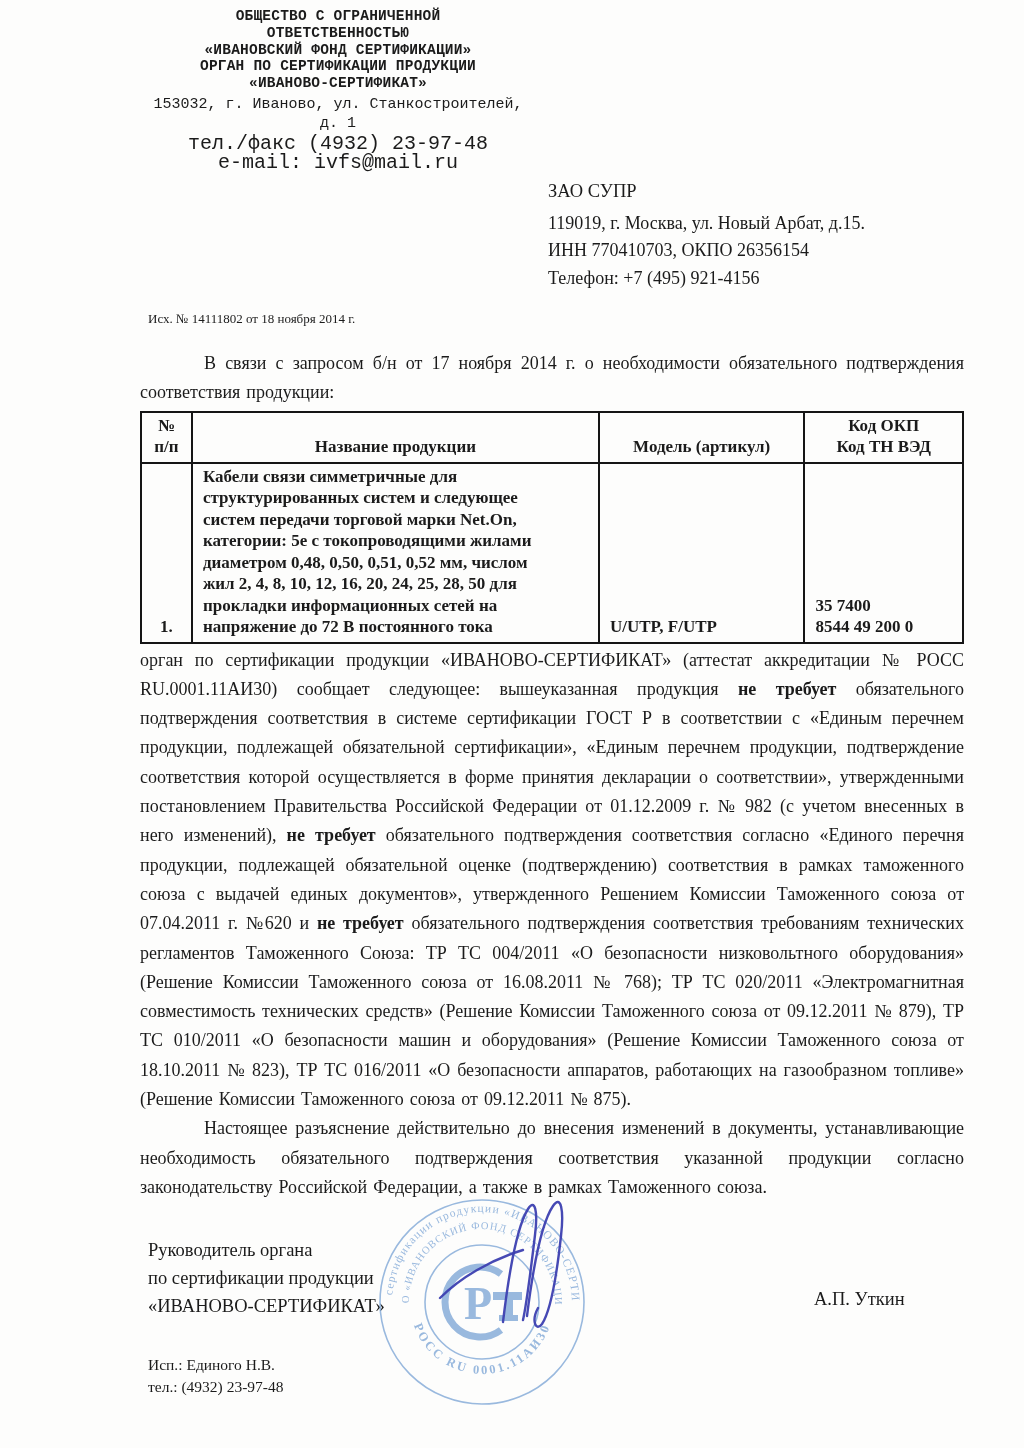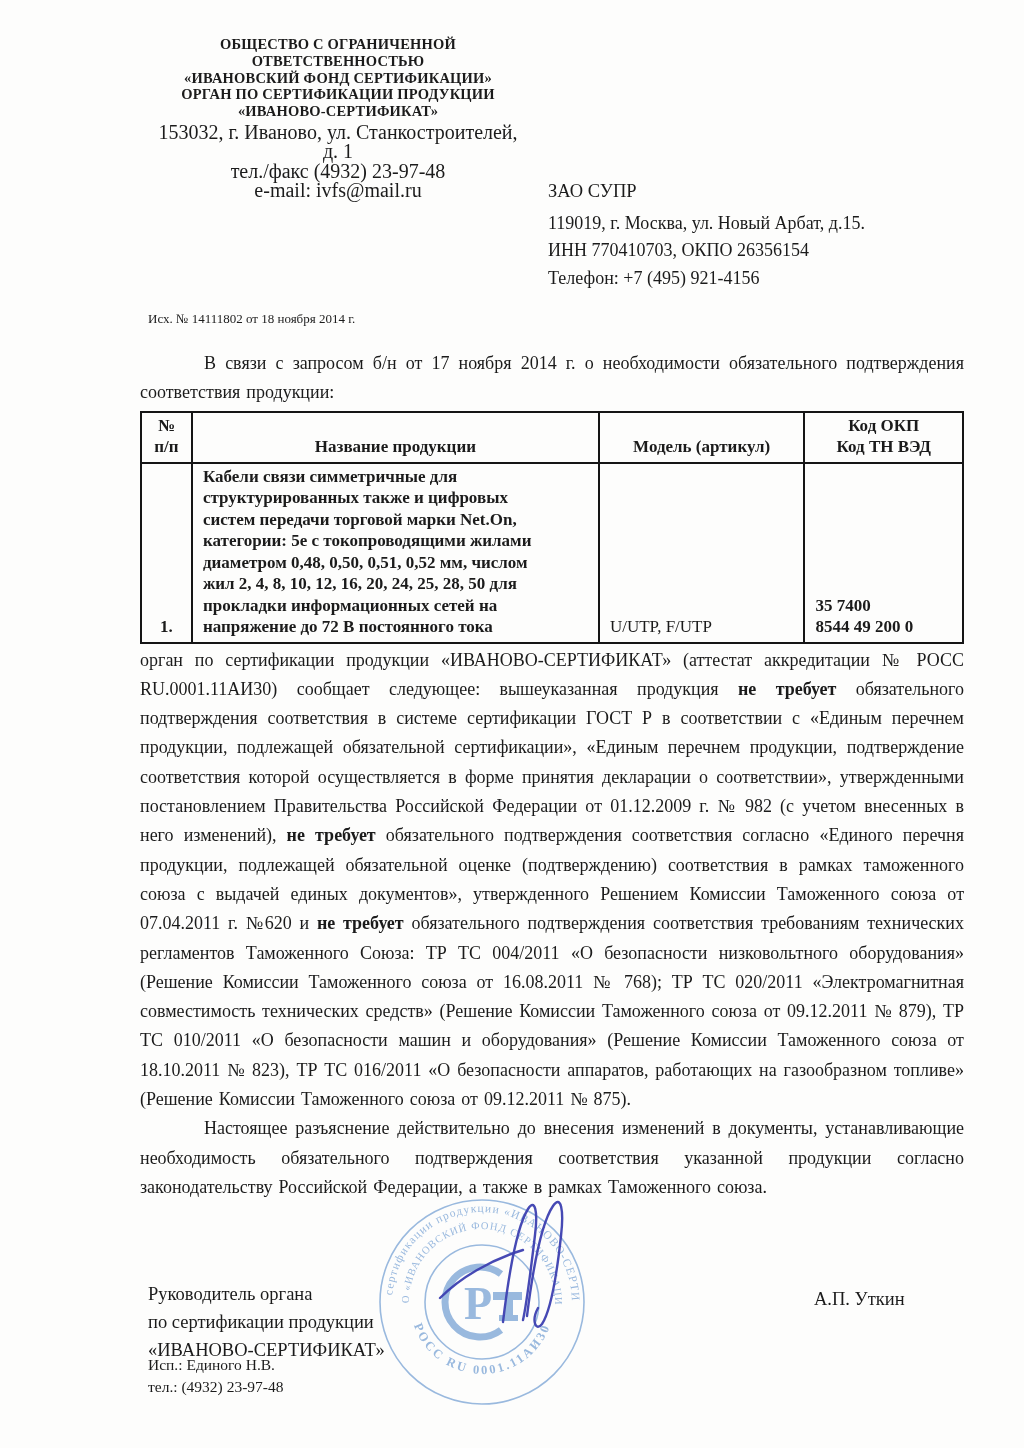--- a/index.html
+++ b/index.html
@@ -8,46 +8,46 @@
     --stamp_blue:#7ea6d6;
     --signature_blue:#3c3fb0;
   }
   html,body{margin:0;padding:0;background:#ffffff;}
   .page{
     position:relative; width:1024px; height:1448px;
     background:var(--paper); color:var(--ink);
     font-family:"Liberation Serif", serif; overflow:hidden;
   }
   
-  .sender{position:absolute; left:150px; top:36px; width:376px; text-align:center;}
+  .sender{position:absolute; left:150px; top:8px; width:376px; text-align:center;font-family:Liberation Mono, monospace;}
   .sender .org{font-weight:700; font-size:14.5px; line-height:16.8px; letter-spacing:.2px;}
-  .sender .addr{font-size:20px; line-height:19.5px; margin-top:3px;}
+  .sender .addr{font-size:15px; line-height:19.5px; margin-top:3px;}
   .sender .small{font-size:20px; line-height:19.5px;}
   
   .recipient{position:absolute; left:548px; top:178px; font-size:18px; line-height:27.5px;}
   .recipient .name{font-size:18.5px; margin-bottom:4px;}
   
   .ref{position:absolute; left:148px; top:311px; font-size:13px;}
   
   .flow{position:absolute; left:140px; top:349px; width:824px;
         font-size:18px; line-height:29.3px; text-align:justify; word-spacing:1.5px;}
   .flow p{margin:0;}
   .indent{text-indent:64px;}
   
   table.products{width:100%; border-collapse:collapse; margin:3px 0 2px 0;
         font-size:17px; line-height:21.5px; text-align:left; word-spacing:0;}
   table.products td, table.products th{border:2.4px solid #151515; padding:2px 10px 4px 10px; vertical-align:bottom;}
   table.products th{font-weight:700; text-align:center;}
   th.vmid{vertical-align:middle; padding-bottom:4px;}
   td.numcell{text-align:center; font-weight:700;}
   td.namecell{font-weight:700; padding-left:13px;}
-  td.modelcell{font-weight:400; padding-left:13px;}
+  td.modelcell{font-weight:700; padding-left:13px;}
   td.codecell{font-weight:700; padding-left:10px;}
   
-  .sig-title{position:absolute; left:148px; top:1236px; font-size:18.5px; line-height:28px;margin-top:44px;}
+  .sig-title{position:absolute; left:148px; top:1236px; font-size:18.5px; line-height:28px;}
   .sig-name{position:absolute; left:814px; top:1289px; font-size:18.5px;}
   .footer{position:absolute; left:148px; top:1354px; font-size:15.5px; line-height:21.5px;}
   
   .stamp{position:absolute; left:372px; top:1192px; width:220px; height:220px;}
   .stamp-ink{opacity:.78;}
   .stamp-ink circle{fill:none; stroke:var(--stamp_blue); stroke-width:1.6;}
   .stamp-ink .logo-arc{fill:none; stroke:var(--stamp_blue); stroke-width:7;}
   .stamp-ink rect{fill:var(--stamp_blue);}
   .st{fill:var(--stamp_blue); font-family:"Liberation Serif", serif;}
   .t1{font-size:11.5px; letter-spacing:1.2px;}
@@ -102,21 +102,21 @@
         <th>Модель (артикул)</th>
         <th class="vmid">
           <div>Код ОКП</div>
           <div>Код ТН ВЭД</div>
         </th>
       </tr>
       <tr>
         <td class="numcell">1.</td>
         <td class="namecell">
           <div>Кабели связи симметричные для</div>
-          <div>структурированных также и цифровых</div>
+          <div>структурированных систем и следующее</div>
           <div>систем передачи торговой марки Net.On,</div>
           <div>категории: 5е с токопроводящими  жилами</div>
           <div>диаметром 0,48, 0,50, 0,51, 0,52 мм, числом</div>
           <div>жил 2, 4, 8, 10, 12, 16, 20, 24, 25, 28, 50 для</div>
           <div>прокладки информационных сетей на</div>
           <div>напряжение до 72 В постоянного тока</div>
         </td>
         <td class="modelcell">U/UTP, F/UTP</td>
         <td class="codecell">
           <div>35 7400</div>

